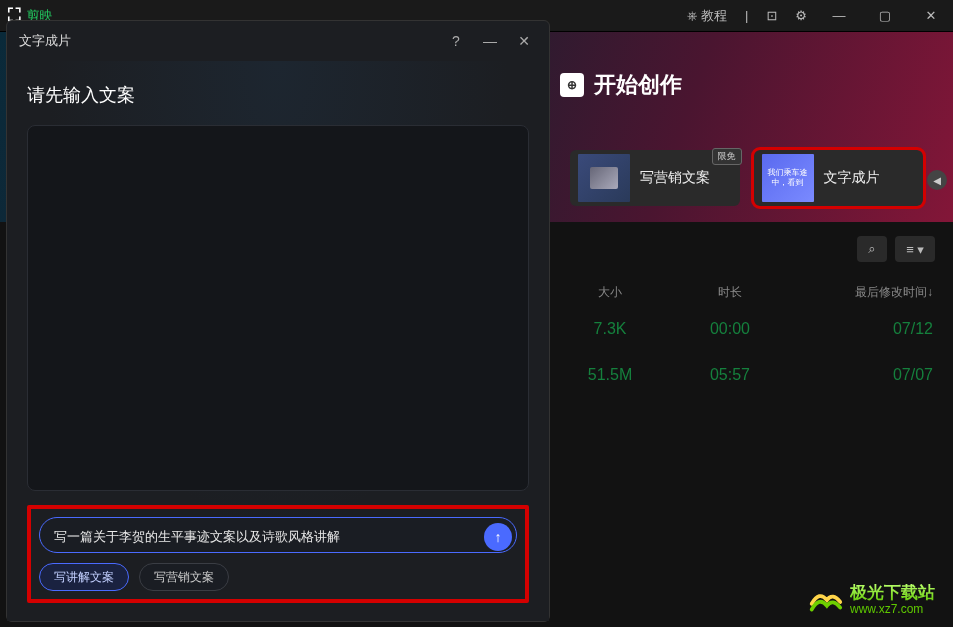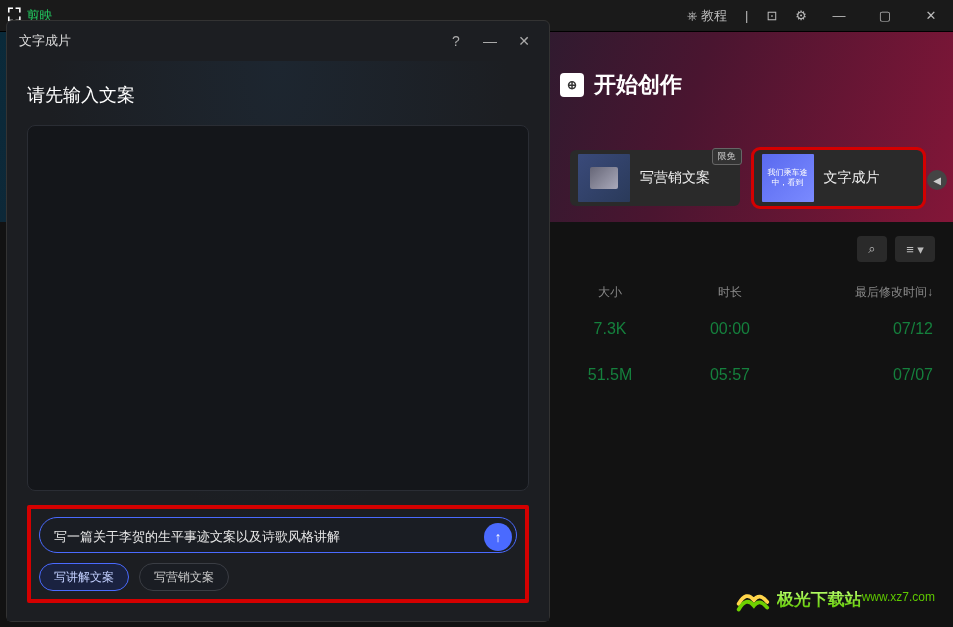--- a/index.html
+++ b/index.html
@@ -350,21 +350,21 @@
   display: flex;
   align-items: center;
   gap: 6px;
 }
 .wm-icon {
   width: 38px;
   height: 38px;
 }
 .wm-text {
   display: flex;
-  flex-direction: row;
+  flex-direction: column;
   line-height: 1.1;
 }
 .wm-main {
   font-size: 17px;
   font-weight: bold;
   background: linear-gradient(to bottom, #b8ff6a, #5ec700);
   -webkit-background-clip: text;
   background-clip: text;
   color: transparent;
 }

